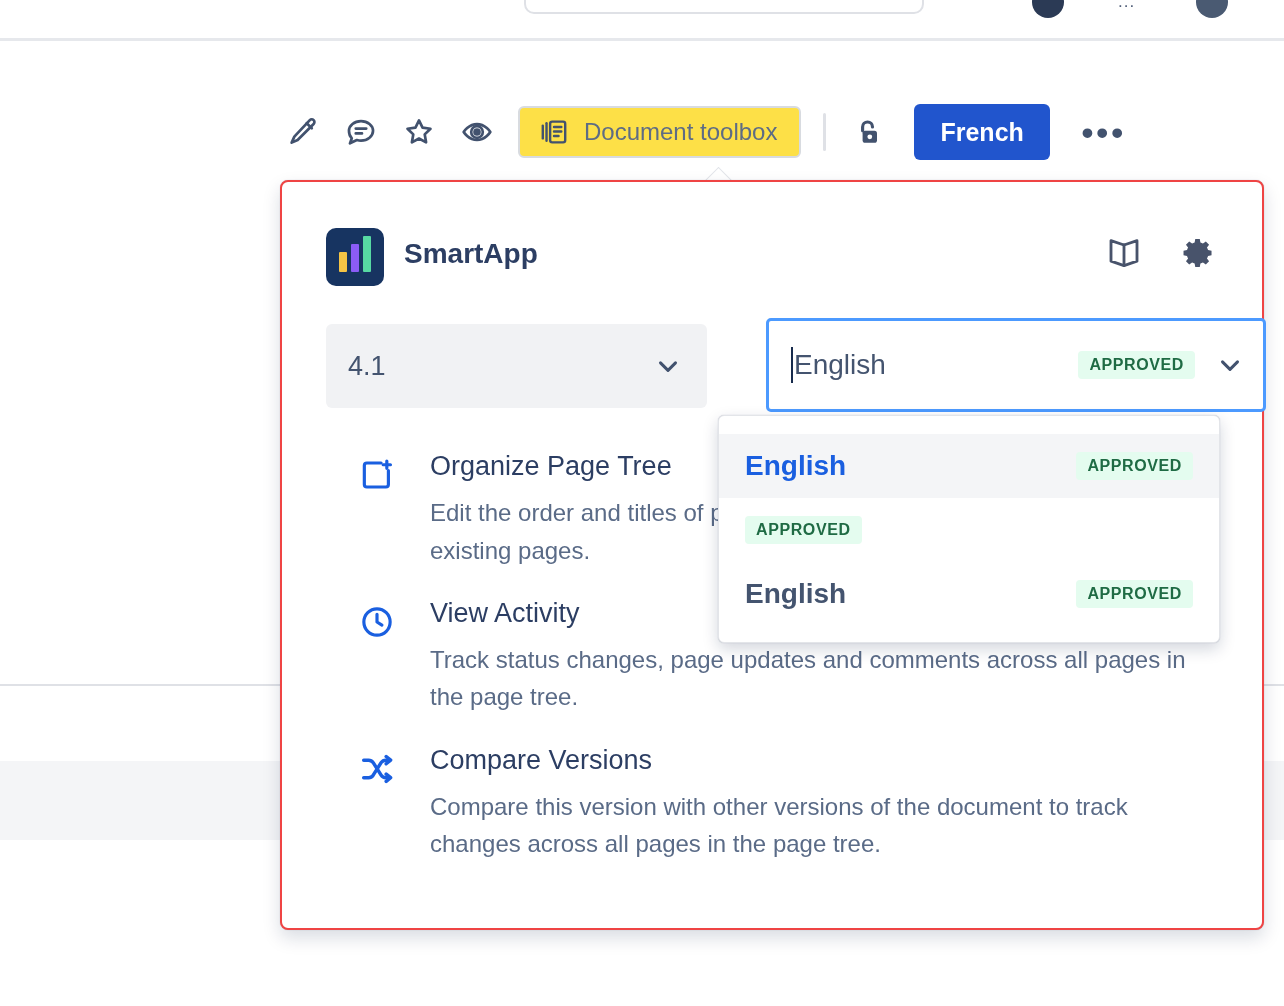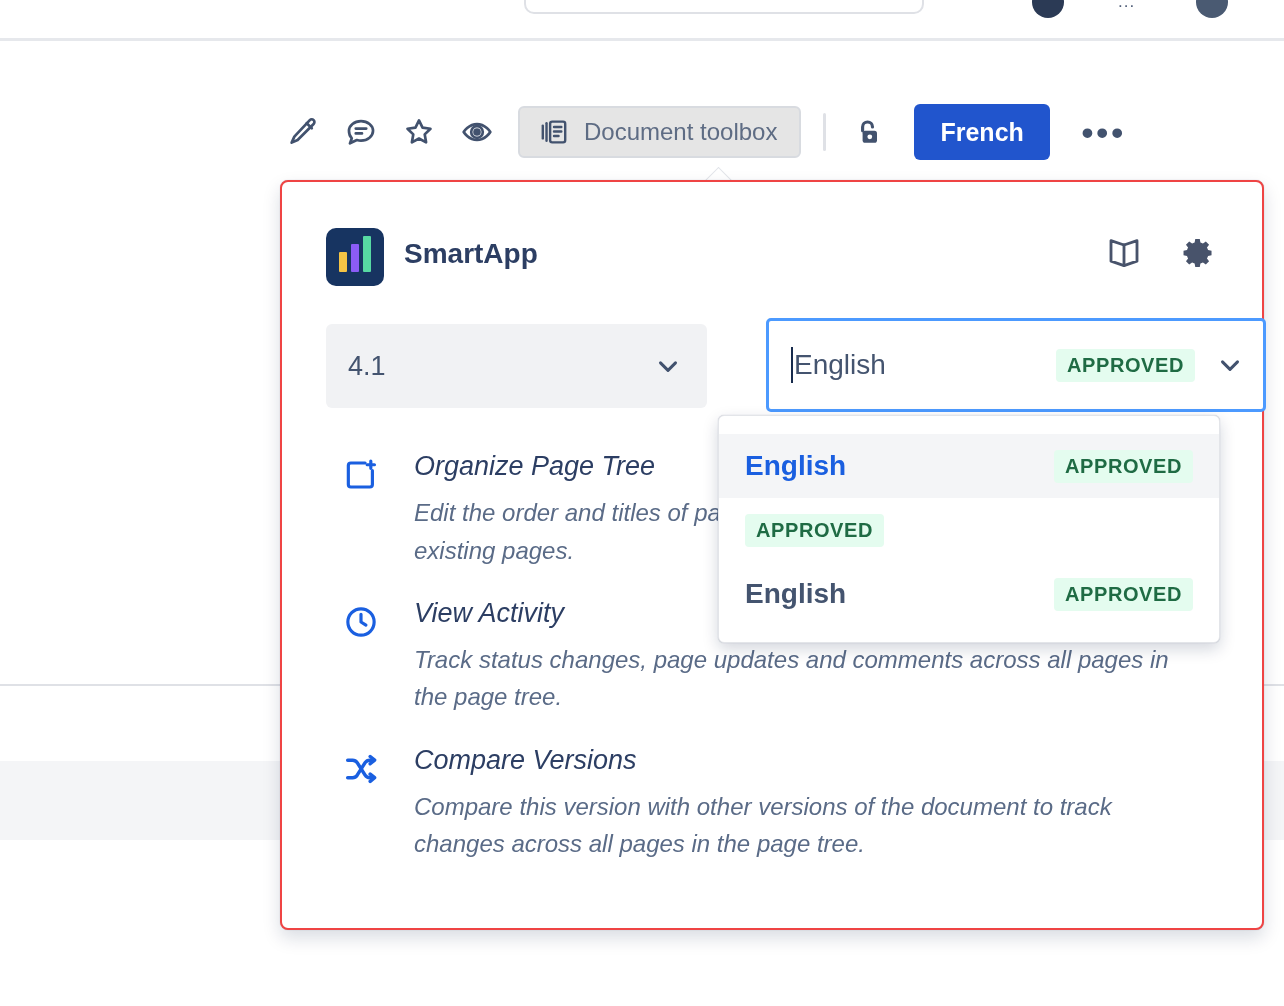--- a/index.html
+++ b/index.html
@@ -35,21 +35,21 @@
   .toolbar { position:absolute; left:280px; top:100px; height:64px; display:flex; align-items:center; }
   .tb-icon {
     width:46px; height:46px; display:flex; align-items:center; justify-content:center;
     color:#42526e; cursor:pointer; border-radius:4px; margin-right:12px;
   }
   .tb-icon svg { display:block; }
 
   .toolbox-btn {
     display:flex; align-items:center; gap:14px;
     height:52px; padding:0 22px 0 18px; margin-left:6px;
-    background:#e5e5e5; border:2px solid #d8dbe0; border-radius:6px;
+    background:#fde047; border:2px solid #d8dbe0; border-radius:6px;
     color:#5e6c84; font-size:24px; cursor:pointer; white-space:nowrap;
   }
   .toolbox-btn .ico { color:#42526e; display:flex; }
 
   .tb-sep { width:3px; height:38px; background:#dfe1e6; margin:0 18px 0 22px; border-radius:2px; }
 
   .lock-btn { width:48px; height:48px; display:flex; align-items:center; justify-content:center; color:#42526e; cursor:pointer; }
 
   .share-btn {
     margin-left:22px; height:56px; padding:0 26px;
@@ -104,41 +104,41 @@
   .chev { color:#42526e; display:flex; }
 
   .lang-select {
     position:absolute; left:440px; top:-6px; width:500px; height:94px;
     background:#ffffff; border:3px solid #4c9aff; border-radius:5px;
     display:flex; align-items:center; padding:0 18px 0 22px; cursor:text;
   }
   .caret-bar { width:2px; height:36px; background:#172b4d; margin-right:1px; }
   .lang-val { flex:1; font-size:28px; color:#44546f; }
   .badge {
-    background:#e4fcef; color:#1f6b44; font-size:20px; font-weight:bold;
+    background:#e4fcef; color:#1f6b44; font-size:16px; font-weight:bold;
     letter-spacing:0.6px; padding:5px 11px; border-radius:4px; white-space:nowrap;
   }
   .lang-select .chev { margin-left:20px; }
 
   
   .lang-menu {
     position:absolute; left:718px; top:415px; width:502px; height:228px;
     background:#ffffff; border:1px solid #e3e5e9; border-radius:6px;
     box-shadow:0 6px 16px rgba(9,30,66,0.18), 0 0 1px rgba(9,30,66,0.3);
     padding:18px 0; z-index:5;
   }
   .lang-opt {
     height:64px; display:flex; align-items:center; padding:0 26px 0 26px; cursor:pointer;
   }
   .lang-opt.sel { background:#f4f5f7; }
   .lang-opt .name { flex:1; font-size:28px; font-weight:bold; color:#44546f; }
   .lang-opt.sel .name { color:#1a5fe0; }
 
   
-  .features { position:absolute; left:44px; top:268px; right:44px;font-style:italic; }
+  .features { position:absolute; left:60px; top:268px; right:44px; }
   .feature { position:relative; padding-left:88px; margin-bottom:28px; }
   .feature .f-icon { position:absolute; left:16px; top:6px; color:#1a5fe0; display:flex; }
   .f-title { font-size:27px; color:#2c3e63; font-weight:normal; line-height:1.2; }
   .f-desc {
     margin-top:12px; font-size:24px; color:#5a6b87; line-height:1.55; max-width:790px;
   }
 </style>
 </head>
 <body>
 

